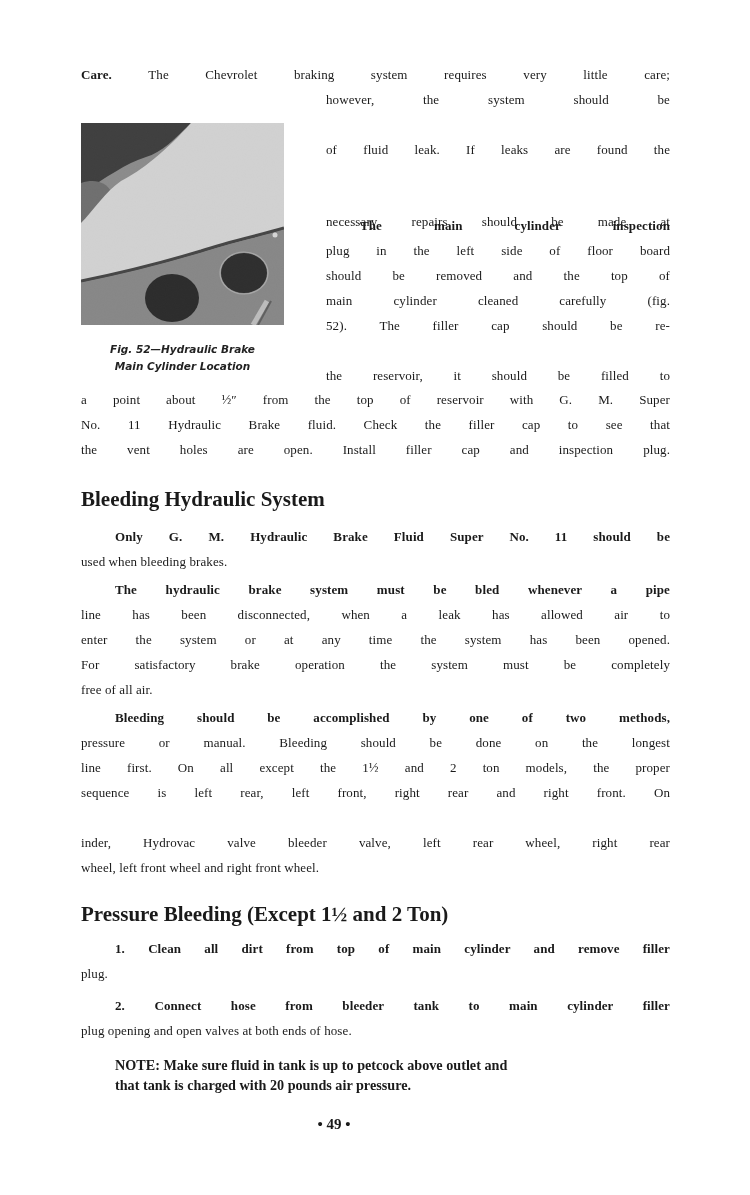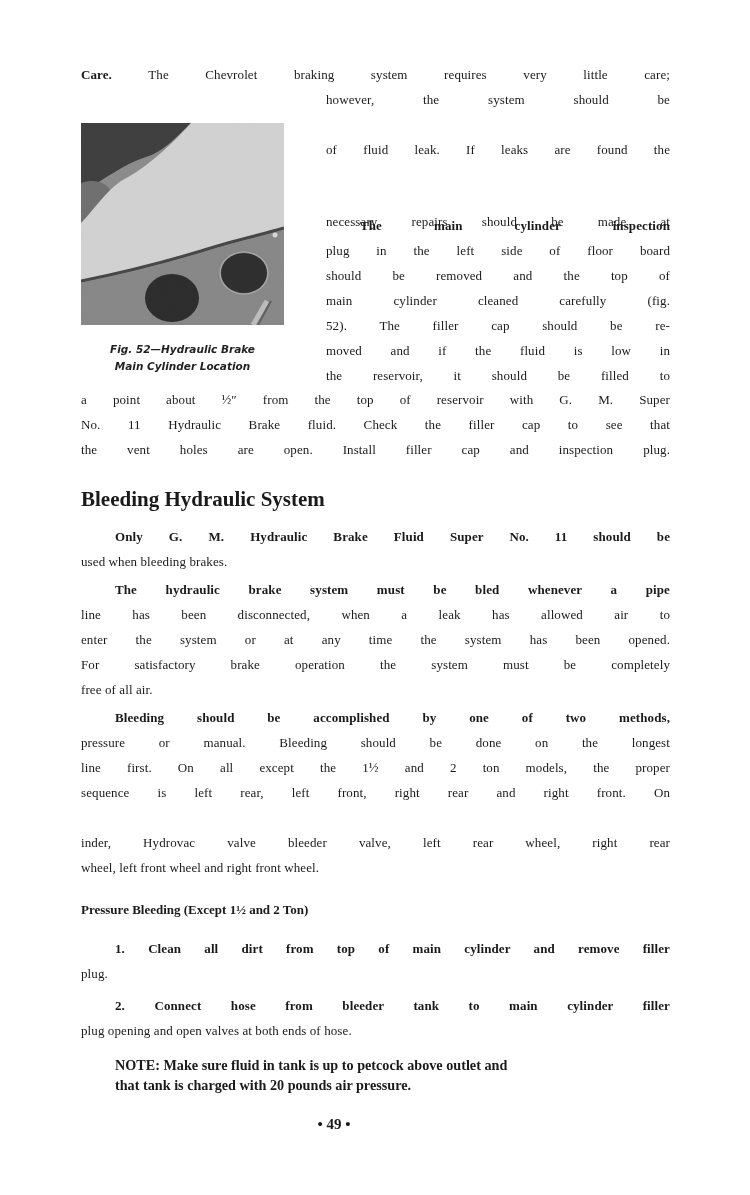--- a/index.html
+++ b/index.html
@@ -7,21 +7,21 @@
       font-family: "DejaVu Serif", "Liberation Serif", serif; color: #1a1a1a; }
     .page { position: absolute; left: 0; top: 0; width: 750px; height: 1195px; }
     .line { position: absolute; left: 81px; width: 589px; font-size: 13px; line-height: 25px;
       white-space: nowrap; text-align: justify; text-align-last: justify; font-family: "Liberation Serif", serif; letter-spacing: 0.1px; }
     .line.last { text-align-last: left; }
     .line.right { left: 326px; width: 344px; }
     .line.indent { padding-left: 34px; width: 555px; font-weight: bold; }
     .line.right.indent { padding-left: 34px; width: 310px; }
     .bold { font-weight: bold; }
     .h2 { position: absolute; left: 81px; top: 487px; font-family: "Liberation Serif", serif; font-weight: bold; font-size: 21px; }
-    .h3 { position: absolute; left: 81px; top: 902px; font-family: "Liberation Serif", serif; font-weight: bold; font-size: 13px; }
+    .h3 { position: absolute; left: 81px; top: 902px; font-family: "Liberation Serif", serif; font-weight: bold; font-size: 21px; }
     .note { position: absolute; left: 115px; width: 530px; font-family: "Liberation Serif", serif; font-weight: bold; font-size: 14.2px; line-height: 20px; }
     .pagenum { position: absolute; left: 0; width: 668px; top: 1116px; text-align: center; font-family: "Liberation Serif", serif; font-weight: bold; font-size: 15px; }
     .figure { position: absolute; left: 81px; top: 123px; width: 203px; height: 202px; overflow: hidden; background: #8d8d8d; }
     .caption { position: absolute; left: 81px; width: 203px; text-align: center; font-family: "DejaVu Sans", sans-serif; font-style: italic; font-weight: bold; font-size: 10.5px; line-height: 15px; color: #222; }
   </style>
 </head>
 <body>
 
 <div class="page">
 
@@ -66,21 +66,20 @@
     </svg>
   </div>
   <div class="caption" style="top:342px;">Fig. 52—Hydraulic Brake</div>
   <div class="caption" style="top:359px;">Main Cylinder Location</div>
 
   <div class="line right indent" style="top:213px;">The main cylinder inspection</div>
   <div class="line right" style="top:238px;">plug in the left side of floor board</div>
   <div class="line right" style="top:263px;">should be removed and the top of</div>
   <div class="line right" style="top:288px;">main cylinder cleaned carefully (fig.</div>
   <div class="line right" style="top:313px;">52). The filler cap should be re-</div>
-  <div class="line right" style="top:338px;">moved and if the fluid is low in</div>
   <div class="line right" style="top:363px;">the reservoir, it should be filled to</div>
   <div class="line" style="top:387px;">a point about ½″ from the top of reservoir with G. M. Super</div>
   <div class="line" style="top:412px;">No. 11 Hydraulic Brake fluid. Check the filler cap to see that</div>
   <div class="line" style="top:437px;">the vent holes are open. Install filler cap and inspection plug.</div>
 
   <div class="h2">Bleeding Hydraulic System</div>
 
   <div class="line indent" style="top:524px;">Only G. M. Hydraulic Brake Fluid Super No. 11 should be</div>
   <div class="line last" style="top:549px;">used when bleeding brakes.</div>
 

